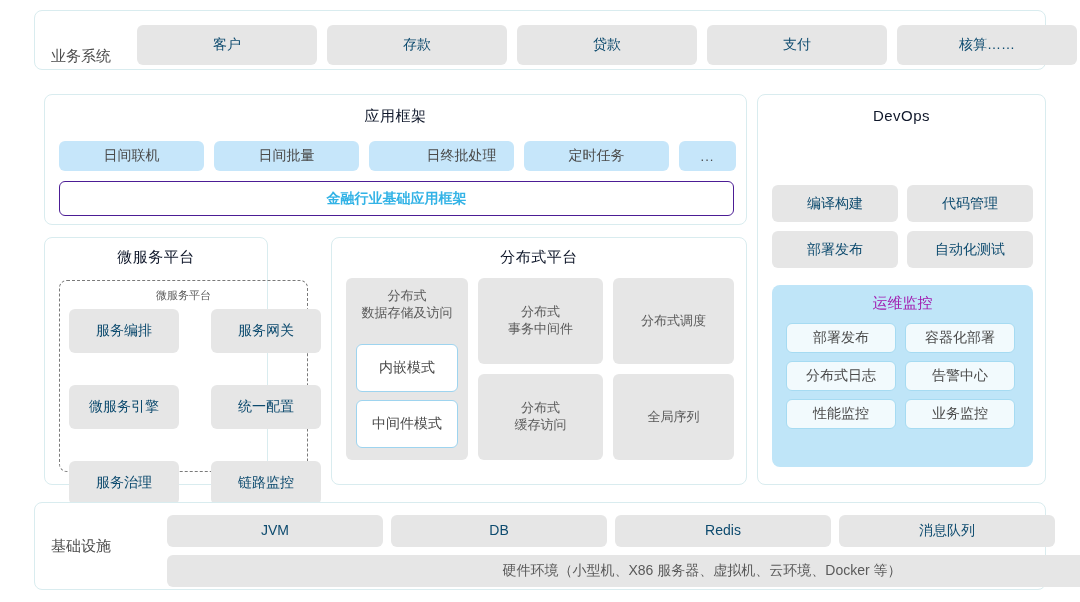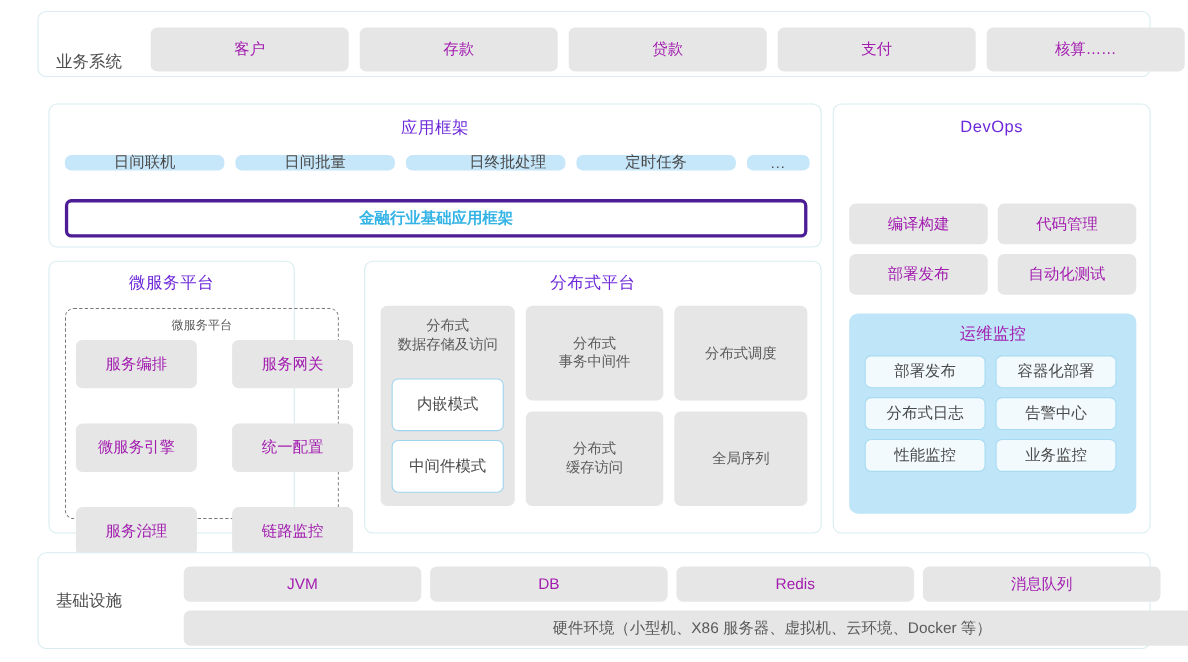--- a/index.html
+++ b/index.html
@@ -28,34 +28,34 @@
     position: absolute;
     background: #ffffff;
     border: 1px solid #d9ecef;
     border-radius: 8px;
     box-sizing: border-box;
   }
 
   .panel-title {
     text-align: center;
     font-size: 15px;
-    color: #6d28d9;
+    color: #0f172a;
     letter-spacing: .5px;
   }
 
   
   .chip {
     background: #e6e6e6;
     border-radius: 6px;
     display: flex;
     align-items: center;
     justify-content: center;
     text-align: center;
     font-size: 14px;
-    color: #a21caf;
+    color: #0c4a6e;
     box-sizing: border-box;
     line-height: 1.25;
   }
 
   
   .chip-blue {
     background: #c6e6fa;
     border-radius: 6px;
     display: flex;
     align-items: center;
@@ -97,31 +97,31 @@
 
   
   #app-framework {
     left: 44px; top: 94px; width: 703px; height: 131px;
   }
   #app-framework .panel-title { margin-top: 12px; }
   .af-row {
     position: absolute; left: 14px; top: 46px;
     display: flex; gap: 10px;
   }
-  .af-row .chip-blue { height: 14px; font-size: 14px; }
+  .af-row .chip-blue { height: 30px; font-size: 14px; }
   .af-row .w1 { width: 145px; }
   .af-row .w2 { width: 145px; }
   .af-row .w3 { width: 145px; padding-left: 40px; }
   .af-row .w4 { width: 145px; }
   .af-row .w5 { width: 57px; font-size: 13px; letter-spacing: 1px; }
 
   #fin-framework {
     position: absolute; left: 14px; top: 86px;
     width: 675px; height: 35px;
-    border: 3px solid #4c1d95; border-radius: 6px;
+    border: 1px solid #4c1d95; border-radius: 6px;
     background: #ffffff;
     display: flex; align-items: center; justify-content: center;
     font-size: 14px; color: #33b3e6; font-weight: bold;
     box-sizing: border-box;
     text-align: right;
   }
 
   
   #micro-platform {
     left: 44px; top: 237px; width: 224px; height: 248px;

